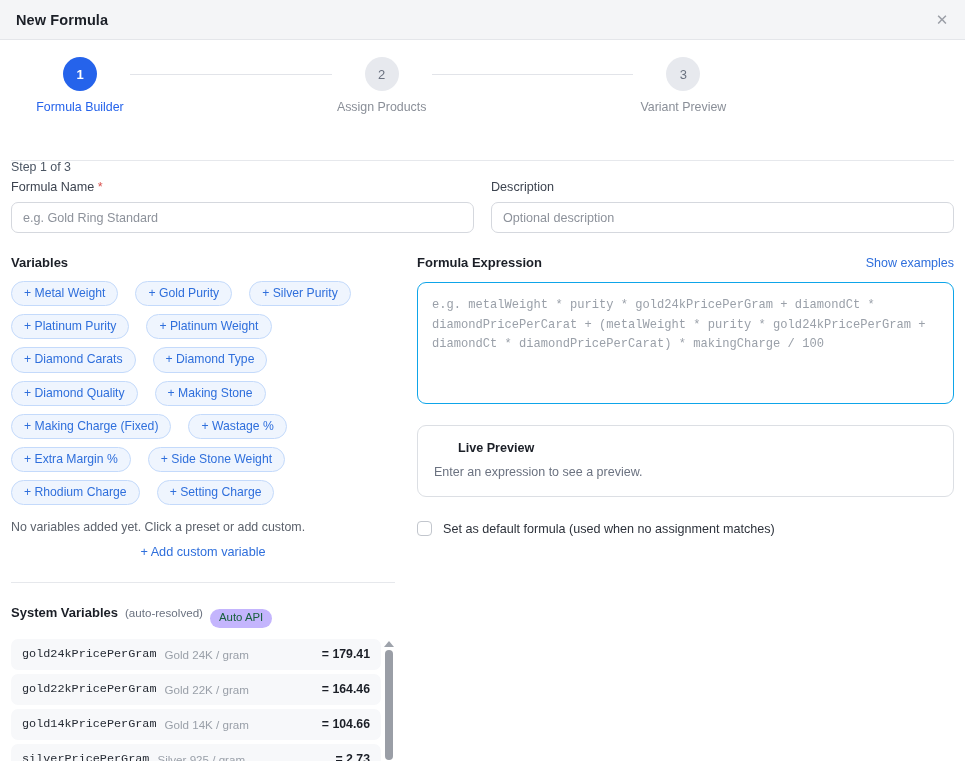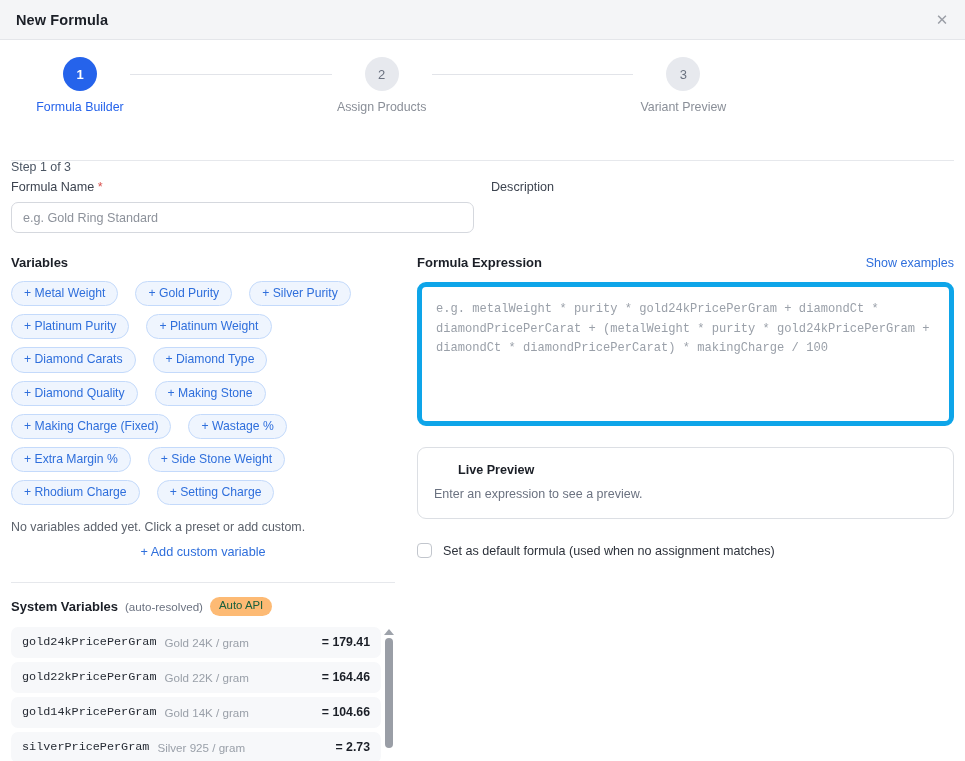--- a/index.html
+++ b/index.html
@@ -193,26 +193,27 @@
     margin: 23px 0 0 0;
   }
   .sysvars-head {
     display: flex;
     align-items: center;
     gap: 7px;
     margin-top: 14px;
   }
   .sysvars-note { font-size: 11.6px; color: #6b7280; }
   .badge-auto {
-    background: #fdba74;
+    background: #c4b5fd;
     color: #18603d;
     border-radius: 999px;
     font-size: 11.4px;
     padding: 3px 9px 4px 9px;
     line-height: 1;
+    margin-top: 12px;
   }
   .sysvars-list {
     position: relative;
     margin-top: 11px;
     height: 182px;
     overflow: hidden;
     padding-right: 14px;
   }
   .sv-row {
     display: flex;
@@ -271,22 +272,22 @@
     justify-content: space-between;
   }
   .show-examples {
     font-size: 12.5px;
     color: #2f6fdc;
     cursor: pointer;
     text-decoration: none;
   }
   .expr-box {
     margin-top: 12px;
-    height: 144px;
-    border: 5px solid #0ea5e9;
+    height: 122px;
+    border: 1px solid #0ea5e9;
     border-radius: 9px;
     background: #fff;
     padding: 13px 14px;
   }
   .expr-placeholder {
     font-family: "Liberation Mono", monospace;
     font-size: 12.1px;
     line-height: 19.5px;
     color: #9aa0a9;
     white-space: pre-wrap;
@@ -369,20 +370,21 @@
   <div class="form-row">
     <div class="field">
       <label class="field-label">
         <span>Formula Name</span>
         <span class="req">*</span>
       </label>
       <input class="text-input" type="text" placeholder="e.g. Gold Ring Standard" style="">
     </div>
     <div class="field">
       <label class="field-label">Description</label>
+      <input class="text-input" type="text" placeholder="Optional description" style="">
     </div>
   </div>
 
   <div class="cols">
 
     <div class="col-left">
       <span class="section-title">Variables</span>
 
       <div class="chips">
         <button class="chip">+ Metal Weight</button>

